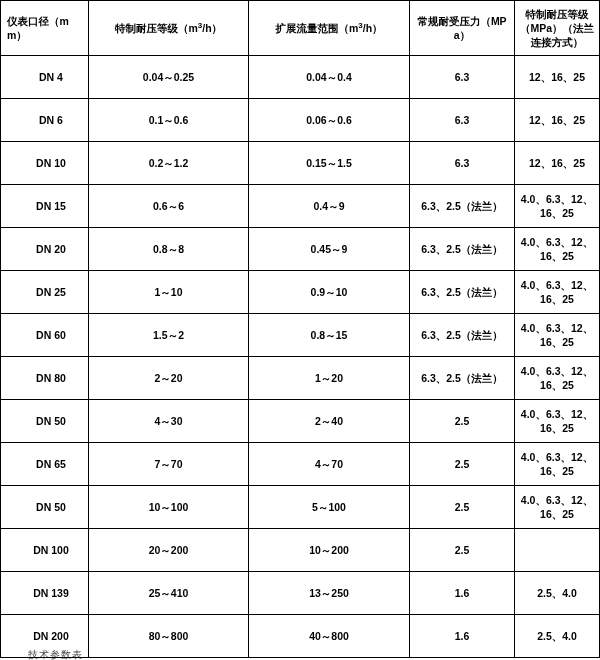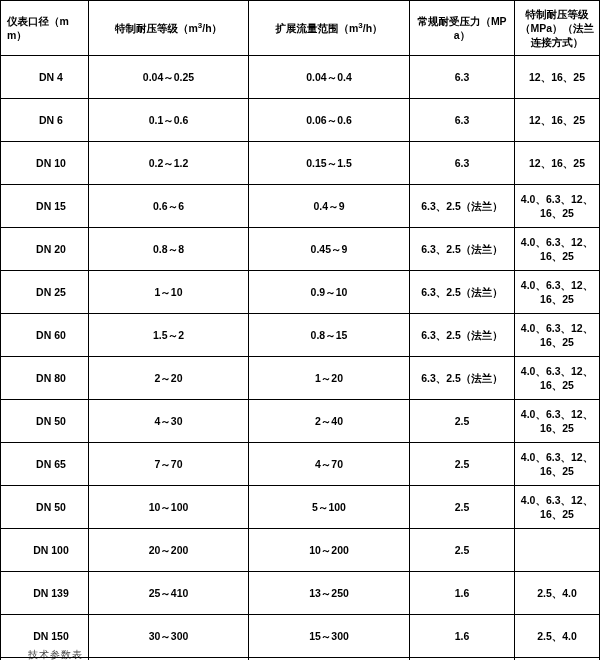--- a/index.html
+++ b/index.html
@@ -182,27 +182,20 @@
         <td></td>
       </tr>
       <tr>
         <td class="c-dn">DN 139</td>
         <td>25～410</td>
         <td>13～250</td>
         <td>1.6</td>
         <td>2.5、4.0</td>
       </tr>
       <tr>
-        <td class="c-dn">DN 150</td>
-        <td>30～300</td>
-        <td>15～300</td>
-        <td>1.6</td>
-        <td>2.5、4.0</td>
-      </tr>
-      <tr>
         <td class="c-dn">DN 200</td>
         <td>80～800</td>
         <td>40～800</td>
         <td>1.6</td>
         <td>2.5、4.0</td>
       </tr>
     </tbody>
   </table>
 
   <div class="footer-strip">技术参数表</div>

